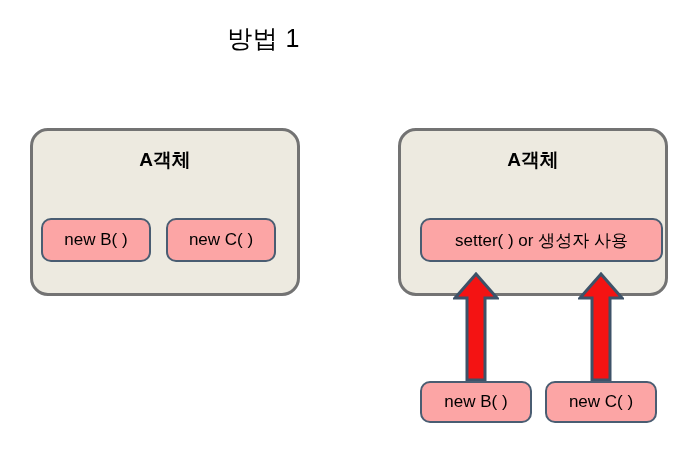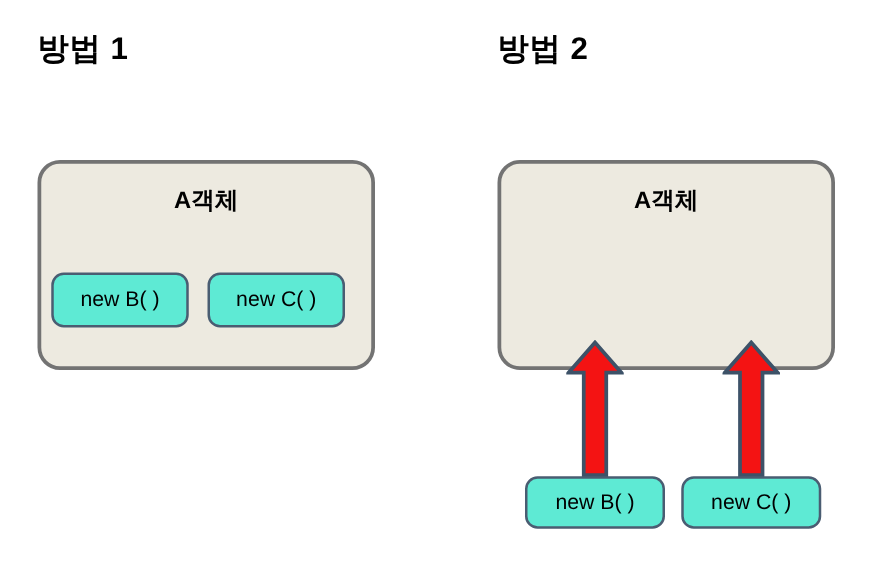--- a/index.html
+++ b/index.html
@@ -13,24 +13,24 @@
     height: 467px;
     background: #ffffff;
     overflow: hidden;
     font-family: "Liberation Sans", "DejaVu Sans", sans-serif;
   }
 
   
   .col-title {
     position: absolute;
     font-size: 25px;
-    font-weight: bold;
+    font-weight: normal;
     color: #000000;
     letter-spacing: 0.5px;
-    text-align: left;
+    text-align: right;
     white-space: nowrap;
   }
   #title-left  { left: 30px;  top: 22px; width: 270px; }
   #title-right { left: 398px; top: 22px; width: 270px; }
 
   
   .obj-container {
     position: absolute;
     background: #edeae0;
     border: 3px solid #737373;
@@ -48,21 +48,21 @@
     text-align: center;
     font-size: 19px;
     font-weight: bold;
     color: #000000;
     white-space: nowrap;
   }
 
   
   .orange-box {
     position: absolute;
-    background: #5eead4;
+    background: #fca5a5;
     border: 2px solid #4a5d72;
     border-radius: 10px;
     box-sizing: border-box;
     display: flex;
     align-items: center;
     justify-content: center;
     color: #000000;
     font-size: 17px;
     white-space: nowrap;
   }
@@ -90,35 +90,35 @@
   #arrow-b { left: 453px; top: 272px; }
   #arrow-c { left: 578px; top: 272px; }
 </style>
 </head>
 <body>
 
 <div id="canvas">
 
   <div class="col-title" id="title-left">방법 1</div>
 
-  <div class="col-title" id="title-right">방법 2</div>
 
   <div class="obj-container" id="container-left">
 
     <div class="obj-title">A객체</div>
 
     <div class="orange-box" id="box-new-b-left">new B( )</div>
 
     <div class="orange-box" id="box-new-c-left">new C( )</div>
   </div>
 
   <div class="obj-container" id="container-right">
 
     <div class="obj-title">A객체</div>
 
+    <div class="orange-box" id="box-setter">setter( ) or 생성자 사용</div>
   </div>
 
   <svg class="arrow" id="arrow-b" viewBox="0 0 46 110">
     <polygon points="23,2 44,26 32,26 32,108 14,108 14,26 2,26" fill="#f41313" stroke="#3d5268" stroke-width="3" stroke-linejoin="miter"></polygon>
   </svg>
 
   <svg class="arrow" id="arrow-c" viewBox="0 0 46 110">
     <polygon points="23,2 44,26 32,26 32,108 14,108 14,26 2,26" fill="#f41313" stroke="#3d5268" stroke-width="3" stroke-linejoin="miter"></polygon>
   </svg>
 

